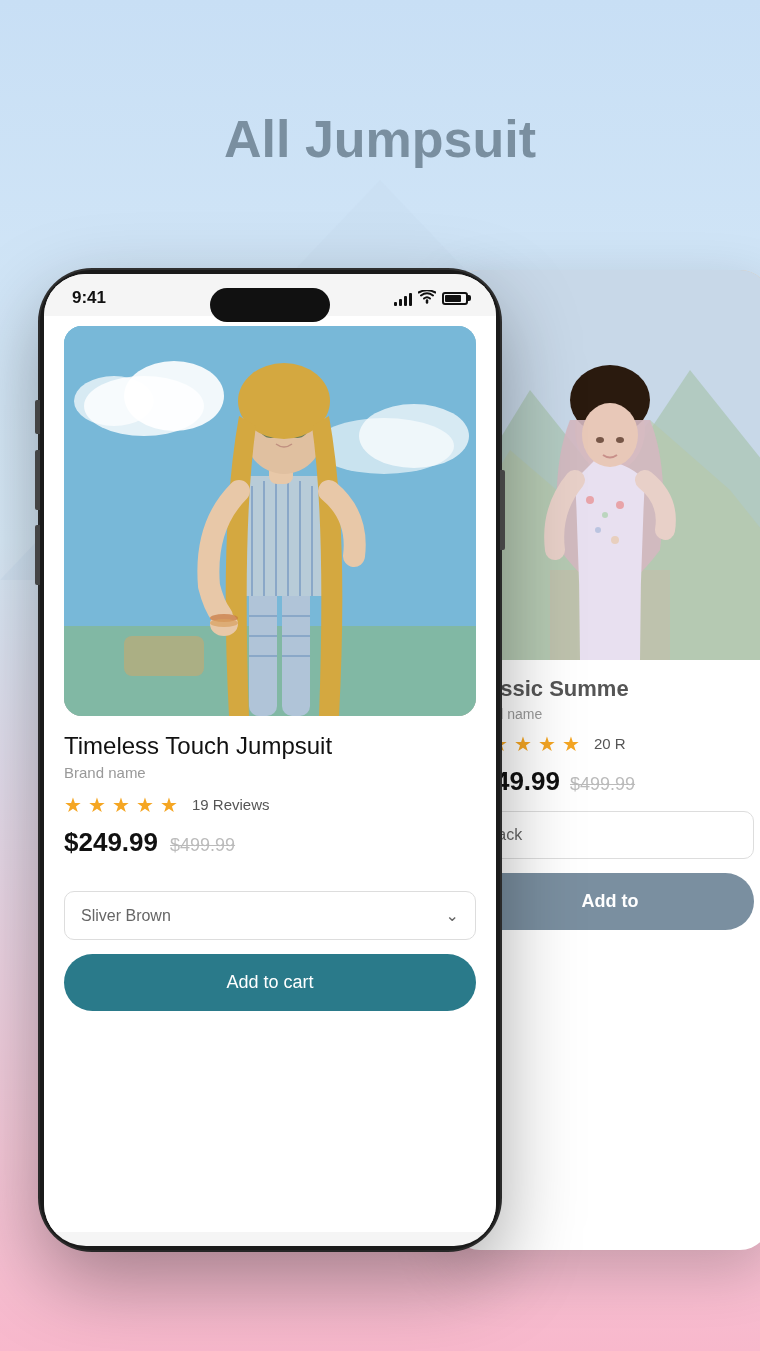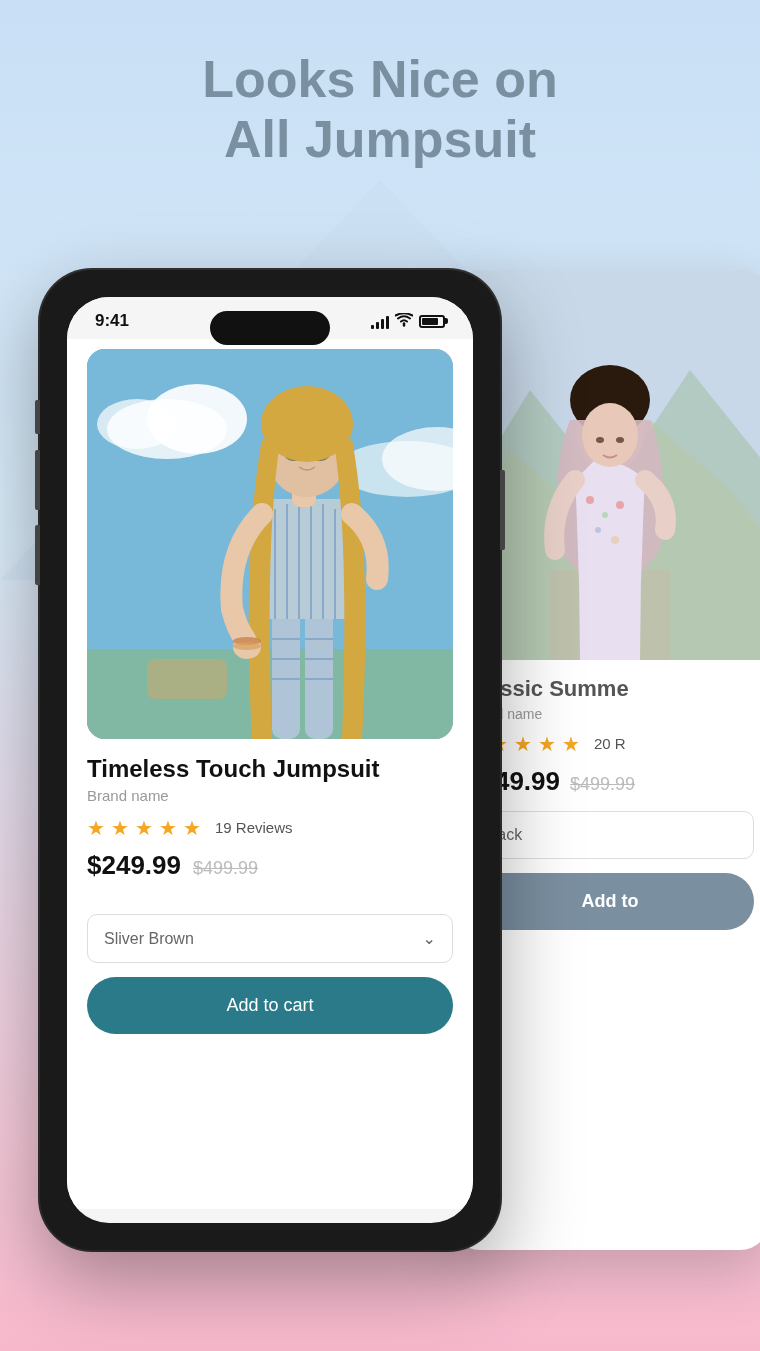--- a/index.html
+++ b/index.html
@@ -46,21 +46,21 @@
       top: 270px;
       left: 40px;
       z-index: 10;
     }
 
     .phone {
       width: 460px;
       height: 980px;
       background: #1a1a1a;
       border-radius: 52px;
-      padding: 27px;
+      padding: 4px;
       box-shadow: 0 30px 80px rgba(0,0,0,0.35), 0 0 0 2px #333;
       position: relative;
     }
 
     .phone-inner {
       width: 100%;
       height: 100%;
       background: #f5f5f5;
       border-radius: 42px;
       overflow: hidden;
@@ -161,21 +161,21 @@
     .product-image-bg {
       width: 100%;
       height: 100%;
       background: linear-gradient(160deg, #6bb8d4 0%, #8ecae6 25%, #a8c5d8 50%, #c9b99a 70%, #d4bfa0 100%);
       position: relative;
       overflow: hidden;
     }
 
     .product-title {
       font-size: 24px;
-      font-weight: 700;
+      font-weight: 400;
       color: #111;
       margin-bottom: 4px;
     }
 
     .brand-name {
       font-size: 15px;
       color: #999;
       margin-bottom: 12px;
     }
 
@@ -370,21 +370,21 @@
       background: #111;
       border-radius: 1px;
     }
   </style>
 </head>
 <body>
 
 <div class="bg-shape"></div>
 
 <div class="hero-title">
-  <span>Looks Nice on</span><br>
+  <br>
   <span>All Jumpsuit</span>
 </div>
 
 <div class="second-card">
   <div class="second-card-image">
     
     <svg viewBox="0 0 320 390" width="320" height="390">
 
       <rect width="320" height="390" fill="#c8d8e8"></rect>
 

